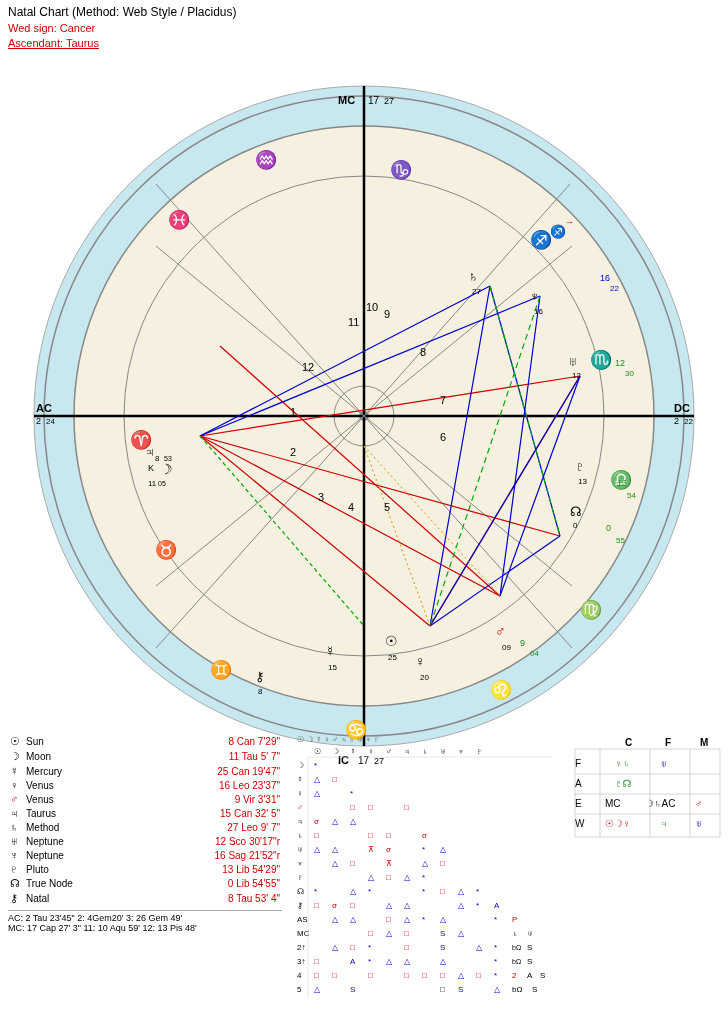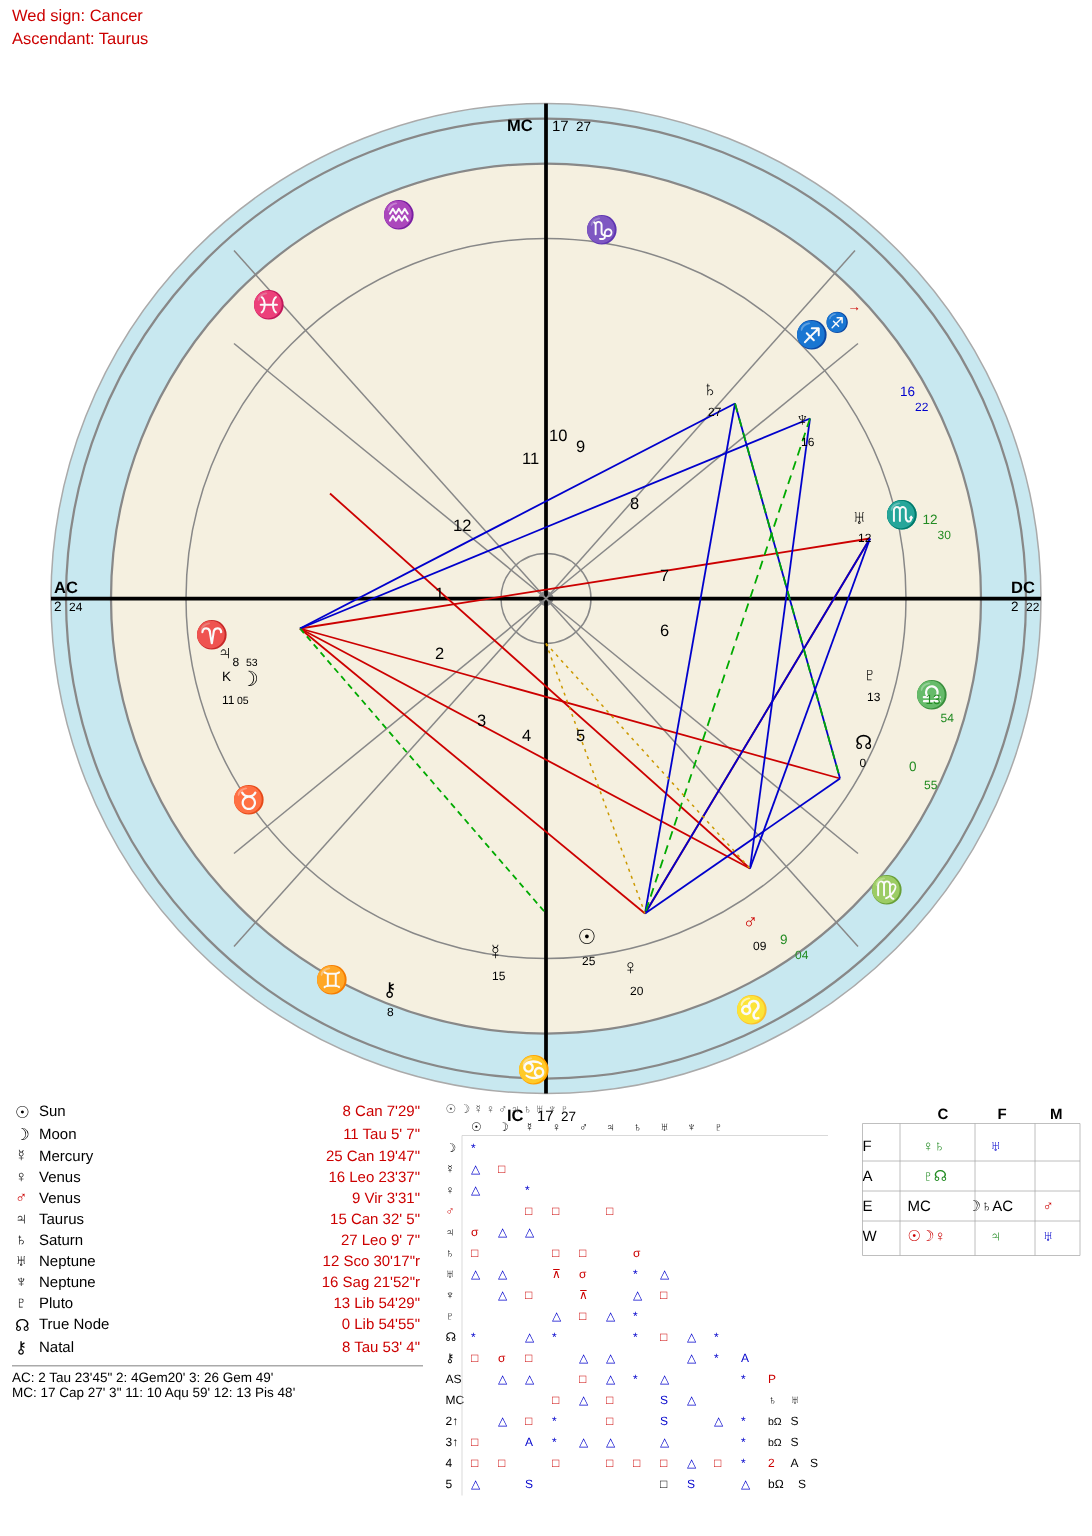--- a/index.html
+++ b/index.html
@@ -13,21 +13,21 @@
     }
     #header {
       padding: 4px 8px;
       line-height: 1.4;
     }
     #header .title {
       font-size: 12px;
       font-weight: normal;
     }
     #header .sun-sign { color: #cc0000; font-size: 11px; }
-    #header .ascendant { color: #cc0000; font-size: 11px; }
+    #header .ascendant { color: #cc0000; font-size: 11px; text-decoration: underline; }
     #chart-area {
       position: relative;
       width: 728px;
       height: 730px;
     }
     #chart-svg {
       position: absolute;
       top: 0; left: 0;
     }
     #bottom-section {
@@ -71,20 +71,21 @@
     #right-table {
       width: 160px;
       padding: 2px;
     }
     .matrix-svg { display: block; }
   </style>
 </head>
 <body>
 
 <div id="header">
+  <div class="title">Natal Chart  (Method: Web Style / Placidus)</div>
   <div class="sun-sign">Wed sign: Cancer</div>
   <div class="ascendant">Ascendant: Taurus</div>
 </div>
 
 <div id="chart-area">
   <svg id="chart-svg" width="728" height="730">
 
     <circle cx="364" cy="360" r="330" fill="#c8e8f0" stroke="#aaa" stroke-width="1"></circle>
 
     <circle cx="364" cy="360" r="320" fill="#c8e8f0" stroke="#888" stroke-width="1.5"></circle>
@@ -278,21 +279,21 @@
     <td class="planet-name">Venus</td>
     <td class="planet-deg" style="color:#cc0000">9 Vir  3'31"</td>
   </tr>
           <tr>
     <td class="planet-sym" style="color:#000">♃</td>
     <td class="planet-name">Taurus</td>
     <td class="planet-deg" style="color:#cc0000">15 Can 32' 5"</td>
   </tr>
           <tr>
     <td class="planet-sym" style="color:#000">♄</td>
-    <td class="planet-name">Saturn</td>
+    <td class="planet-name">Method</td>
     <td class="planet-deg" style="color:#cc0000">27 Leo  9' 7"</td>
   </tr>
           <tr>
     <td class="planet-sym" style="color:#000">♅</td>
     <td class="planet-name">Neptune</td>
     <td class="planet-deg" style="color:#cc0000">12 Sco 30'17"r</td>
   </tr>
           <tr>
     <td class="planet-sym" style="color:#000">♆</td>
     <td class="planet-name">Neptune</td>

